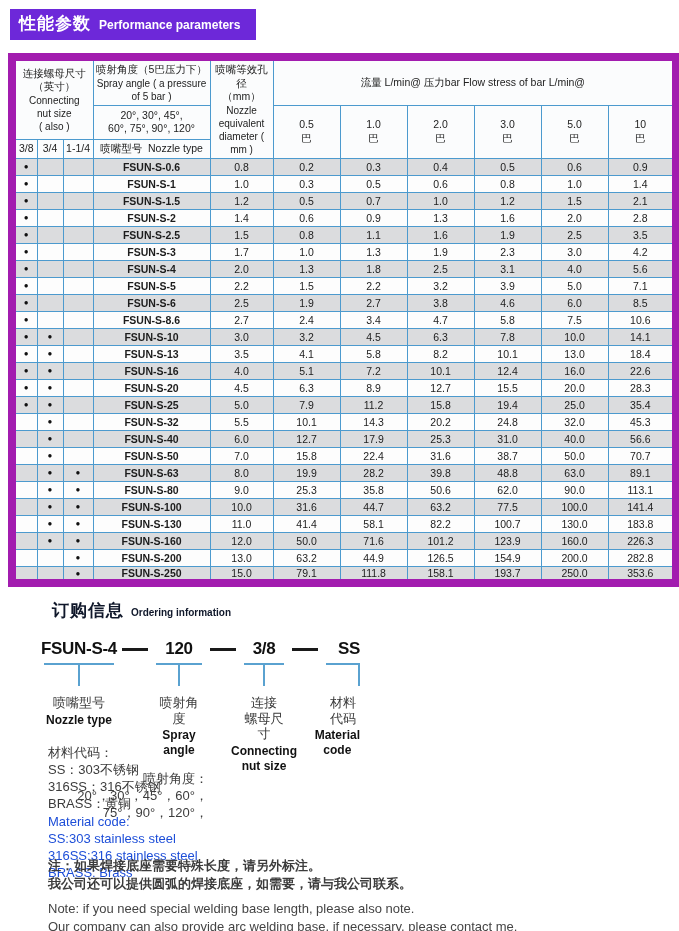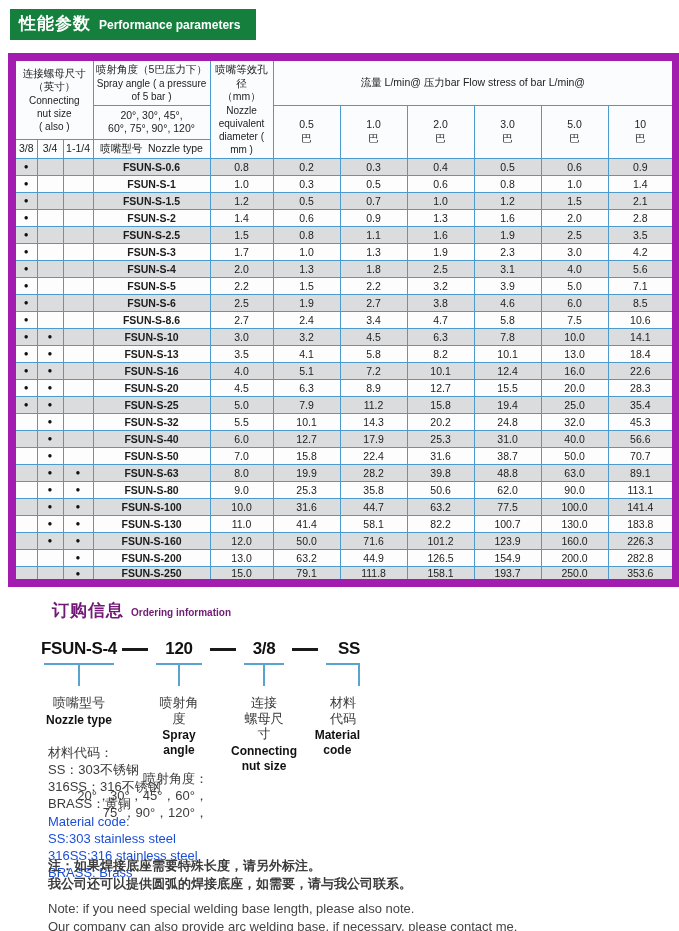--- a/index.html
+++ b/index.html
@@ -1,42 +1,42 @@
 <!DOCTYPE html>
 <html><head>
 <meta charset="utf-8">
 <style>
   * { margin:0; padding:0; box-sizing:border-box; }
   html,body { background:#ffffff; }
   body { font-family:"Liberation Sans", sans-serif; color:#222; }
   .page { width:679px; height:931px; position:relative; background:#fff; overflow:hidden; }
 
   
-  .banner { position:absolute; left:10px; top:9px; background:#15803d; color:#fff;
+  .banner { position:absolute; left:10px; top:9px; background:#6d28d9; color:#fff;
             display:inline-flex; align-items:baseline; gap:8px; padding:3px 16px 5px 9px; }
   .banner-zh { font-size:17px; font-weight:bold; letter-spacing:1px; }
   .banner-en { font-size:12px; font-weight:bold; }
 
   
   table.perf { position:absolute; left:8px; top:53px; width:664px; border-collapse:collapse;
                table-layout:fixed; border:8px solid #a21caf; }
   table.perf th, table.perf td { border:1px solid #4c9ace; text-align:center; vertical-align:middle; }
   table.perf thead th { background:#fbfcfd; font-weight:normal; font-size:10.5px; line-height:1.3;
                         color:#222; padding:2px 1px; }
   tr.h1 th { height:25px; }
   tr.h2 th { height:34px; }
   tr.h3 th { height:19px; }
   .hdr-en { font-size:10px; }
   table.perf tbody td { font-size:10.5px; height:17px; padding:0 2px; background:#fdfdfd; color:#1c1c1c; }
   table.perf tbody tr:nth-child(odd) td { background:#dbdcde; }
   table.perf tbody td.model { font-weight:bold; font-size:10.5px; }
   table.perf tbody td.dot { font-size:8px; color:#111; }
 
   
-  .ord-head { position:absolute; left:52px; top:599px; color:#701a75; display:flex; align-items:baseline; gap:7px; }
+  .ord-head { position:absolute; left:52px; top:599px; color:#0f172a; display:flex; align-items:baseline; gap:7px; }
   .ord-zh { font-size:17px; font-weight:bold; letter-spacing:1px; }
   .ord-en { font-size:10px; font-weight:bold; }
 
   .code-row { position:absolute; left:44px; top:638px; display:flex; align-items:flex-start; }
   .code-col { display:flex; flex-direction:column; align-items:center; }
   .code-col .code { font-size:17px; font-weight:bold; color:#111; line-height:22px; white-space:nowrap; letter-spacing:-0.3px; }
   .hline { height:2px; background:#5aa2d0; width:100%; margin-top:3px; }
   .vline { width:2px; height:21px; background:#5aa2d0; }
   .lab-zh { margin-top:9px; font-size:13px; color:#3a3a3a; white-space:pre-line; text-align:center; line-height:1.2; }
   .lab-en { margin-top:2px; font-size:12px; font-weight:bold; color:#111; white-space:pre-line; text-align:center; line-height:1.25; }

